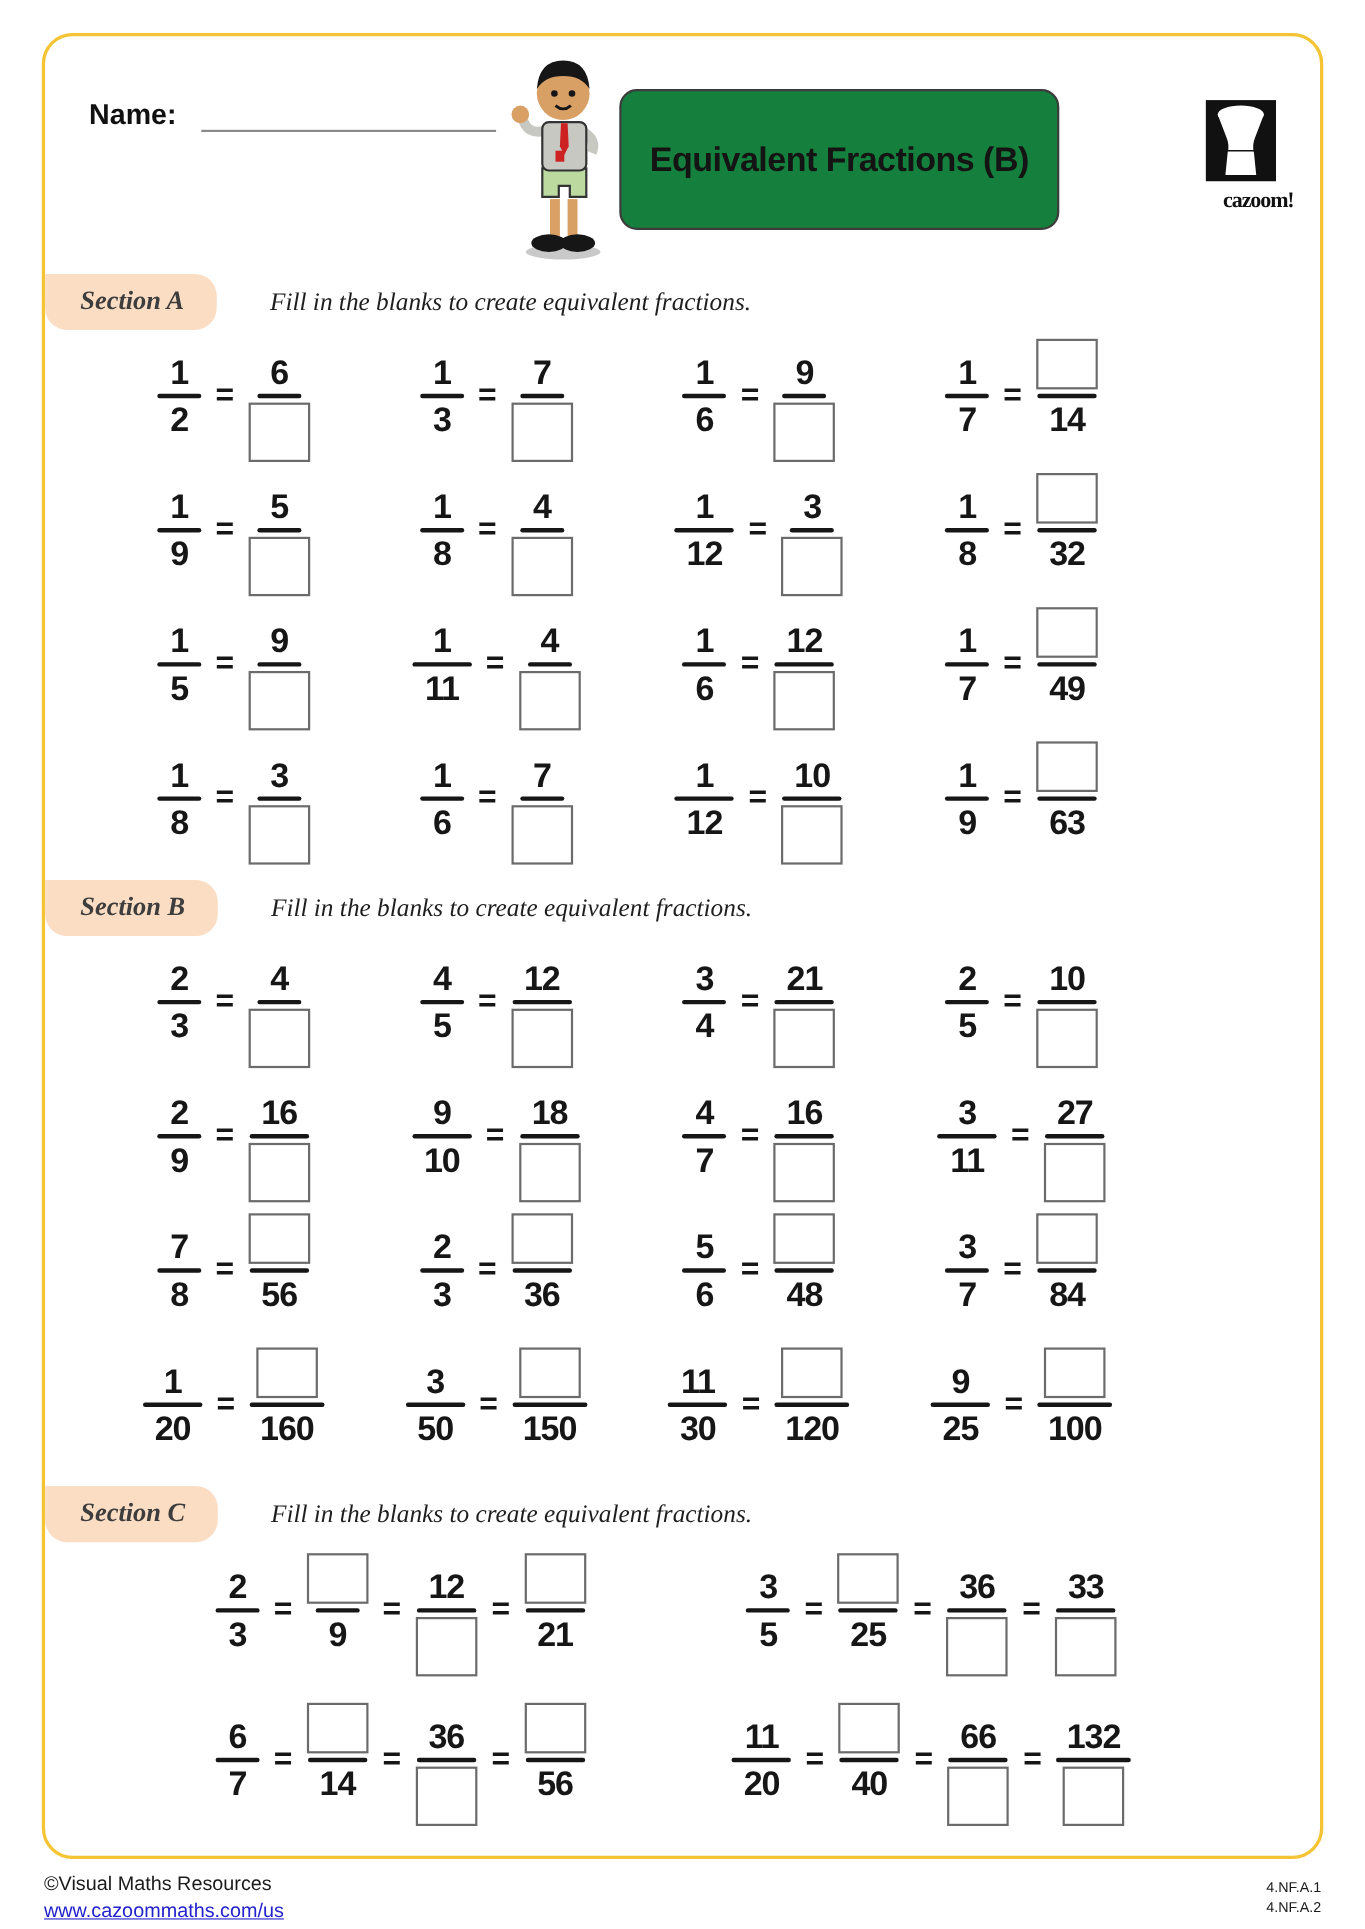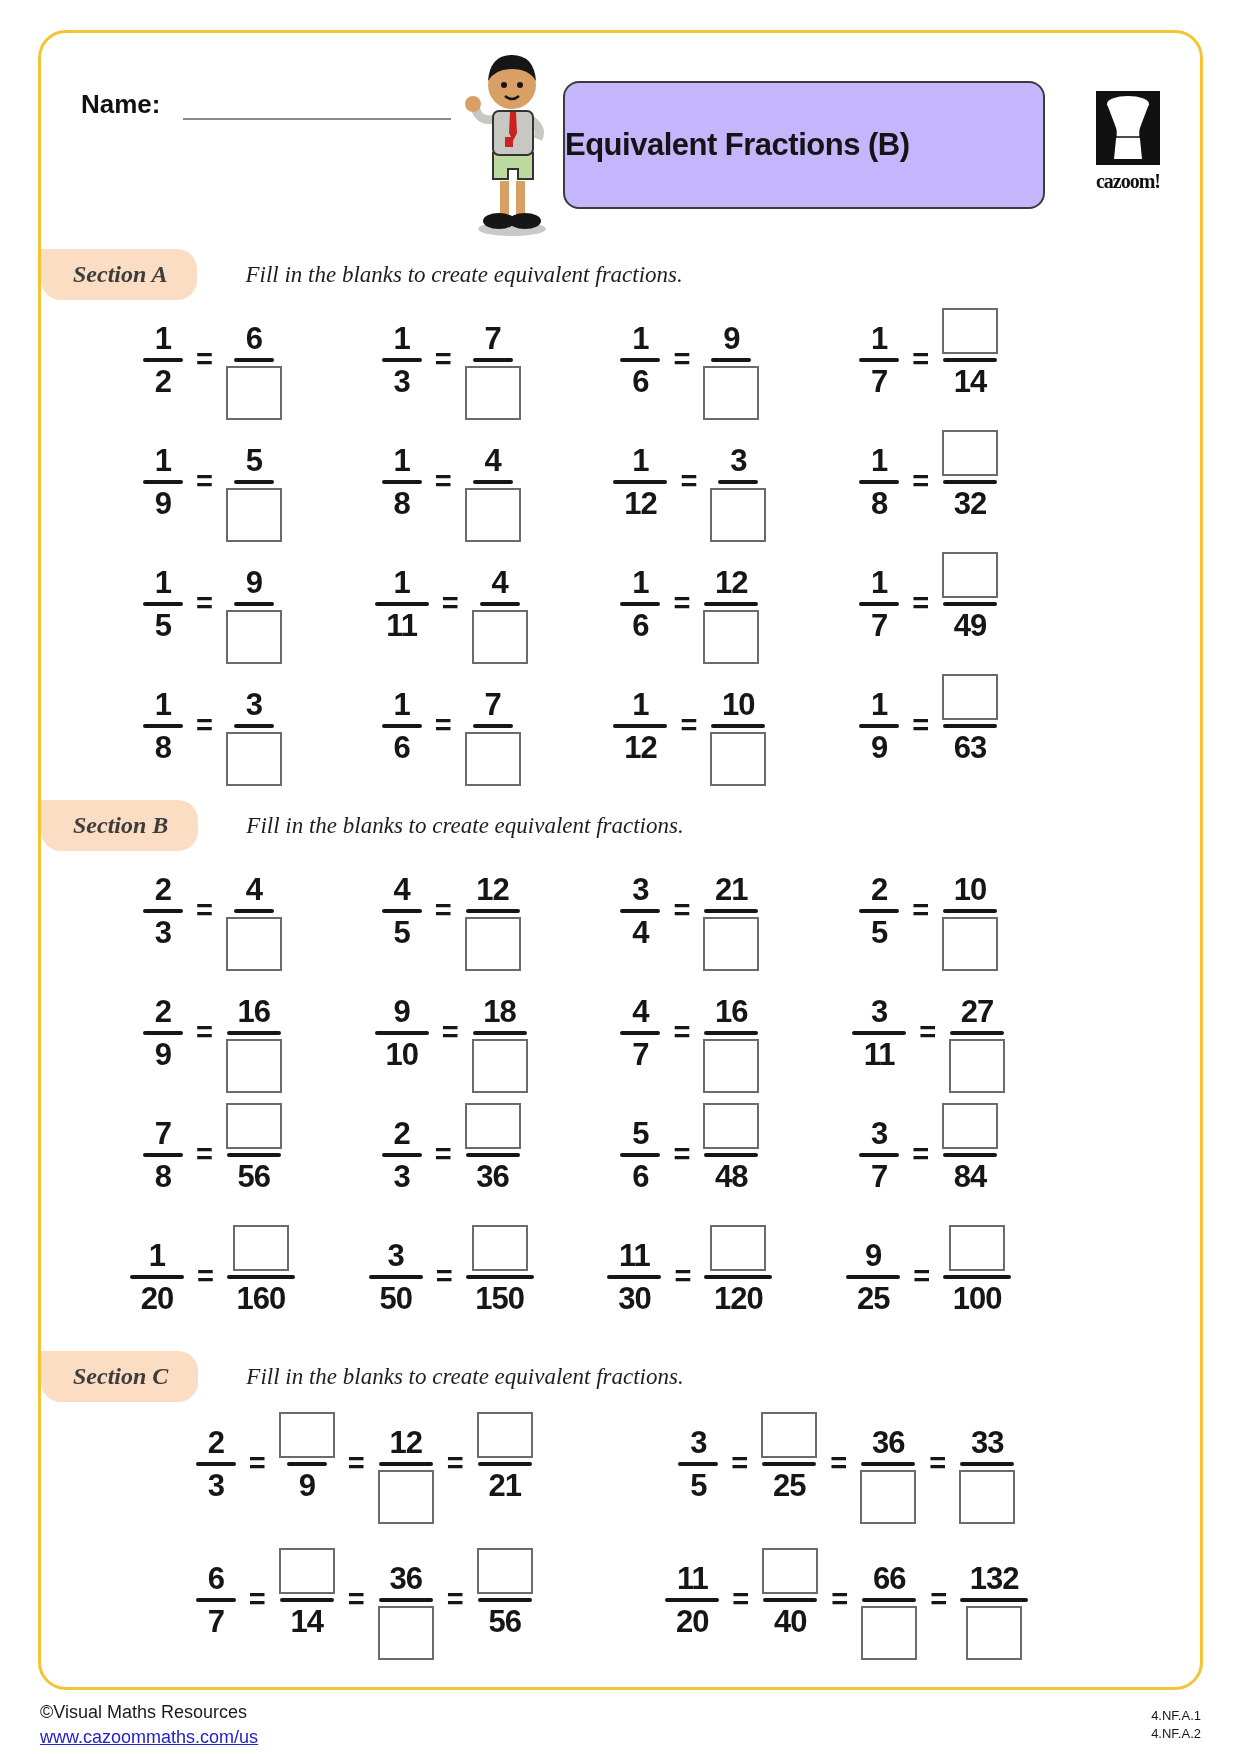--- a/index.html
+++ b/index.html
@@ -15,27 +15,27 @@
     padding:18px 22px 10px 22px; background:#fff;
   }
   
   .header { position:relative; height:188px; }
   .name-date { position:absolute; left:18px; top:26px; width:390px;margin-top:12px; }
   .nd-field { display:flex; align-items:flex-end; margin-bottom:24px; }
   .nd-label { font-size:26px; font-weight:bold; color:#111; width:92px; }
   .nd-line { flex:1; max-width:268px; border-bottom:2px solid #8a8a8a; height:26px; margin-left:10px; }
   .boy { position:absolute; left:392px; top:-2px; width:110px; height:190px; }
   .title-box {
-    position:absolute; left:500px; top:30px; width:482px; height:128px;
-    background:#c4b5fd; border:2px solid #3c3c3c; border-radius:16px;
-    display:flex; align-items:center; 
+    position:absolute; left:500px; top:30px; width:400px; height:128px;
+    background:#15803d; border:2px solid #3c3c3c; border-radius:16px;
+    display:flex; align-items:center; justify-content:center;
   }
   .title-box h1 { font-size:31px; font-weight:bold; color:#141414; letter-spacing:-0.5px; }
   .logo { position:absolute; right:2px; top:40px; width:96px; text-align:center; }
-  .logo-text { font-family:"Liberation Serif", serif; font-weight:bold; font-size:20px; color:#111; margin-top:1px; letter-spacing:-1px; }
+  .logo-text { font-family:"Liberation Serif", serif; font-weight:bold; font-size:20px; color:#111; margin-top:1px; letter-spacing:-1px;text-align:right; }
   
   .section { margin-top:6px; }
   .section-head { display:flex; align-items:center; margin:10px 0 6px -22px; }
   .section-label {
     display:inline-block; background:#FBDDC3; color:#3d3d3d;
     font-family:"Liberation Serif", serif; font-style:italic; font-weight:bold;
     font-size:24px; padding:12px 30px 12px 32px; border-radius:0 20px 20px 20px;
   }
   .section-instruction {
     font-family:"Liberation Serif", serif; font-style:italic; font-size:23px;

